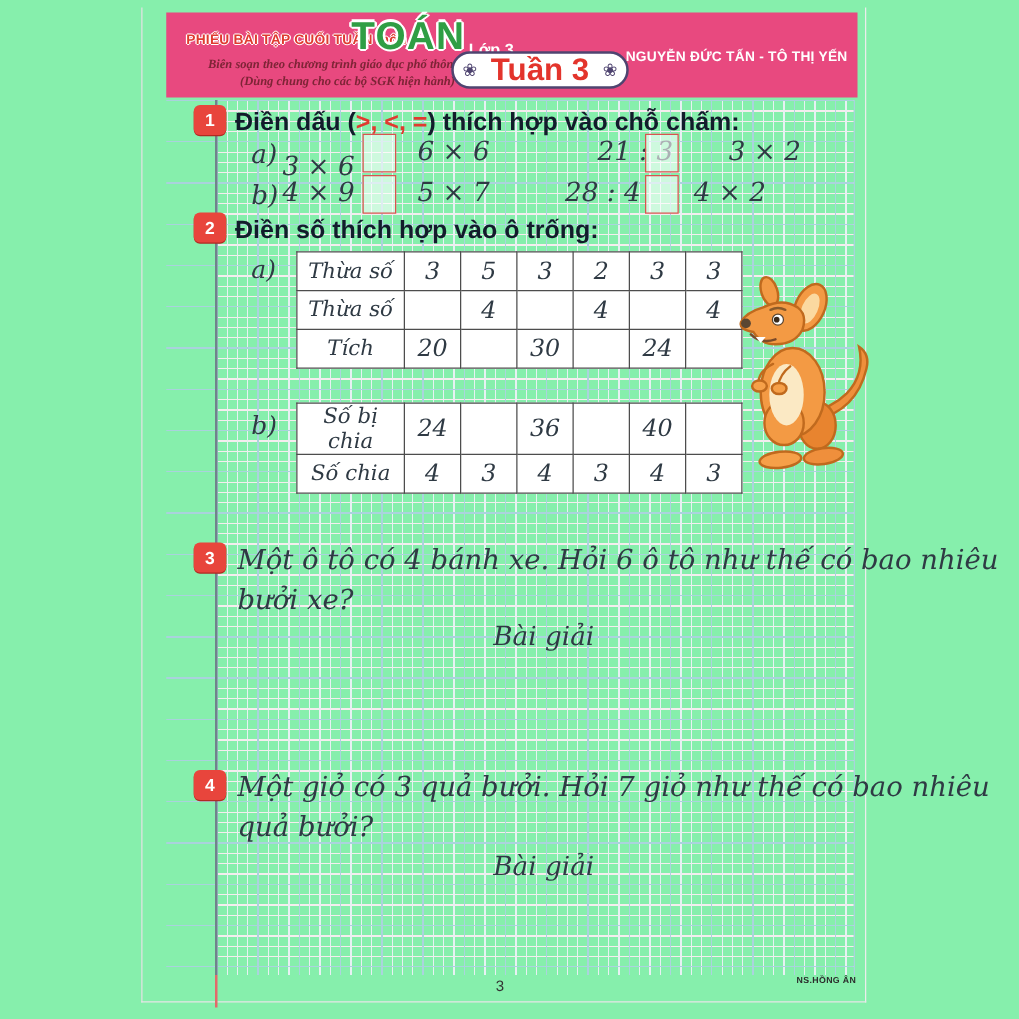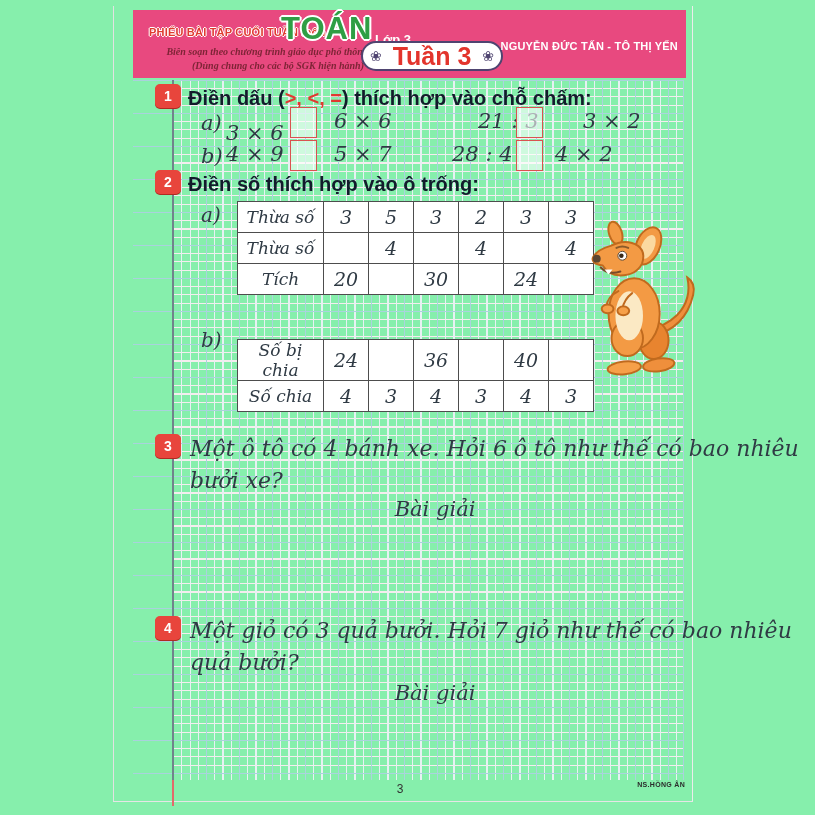--- a/index.html
+++ b/index.html
@@ -152,21 +152,21 @@
       <td></td>
       <td>30</td>
       <td></td>
       <td>24</td>
       <td></td>
     </tr>
   </tbody>
     </table>
 
   <div class="abs script" style="left:201px;top:328px;font-size:20px;">b)</div>
-  <table class="wk abs" style="left:237px;top:322px;margin-top:17px;">
+  <table class="wk abs" style="left:237px;top:322px;">
     <colgroup>
         <col class="c0">
         <col class="cn">
         <col class="cn">
         <col class="cn">
         <col class="cn">
         <col class="cn">
         <col class="cn">
       </colgroup>
     <tbody>

